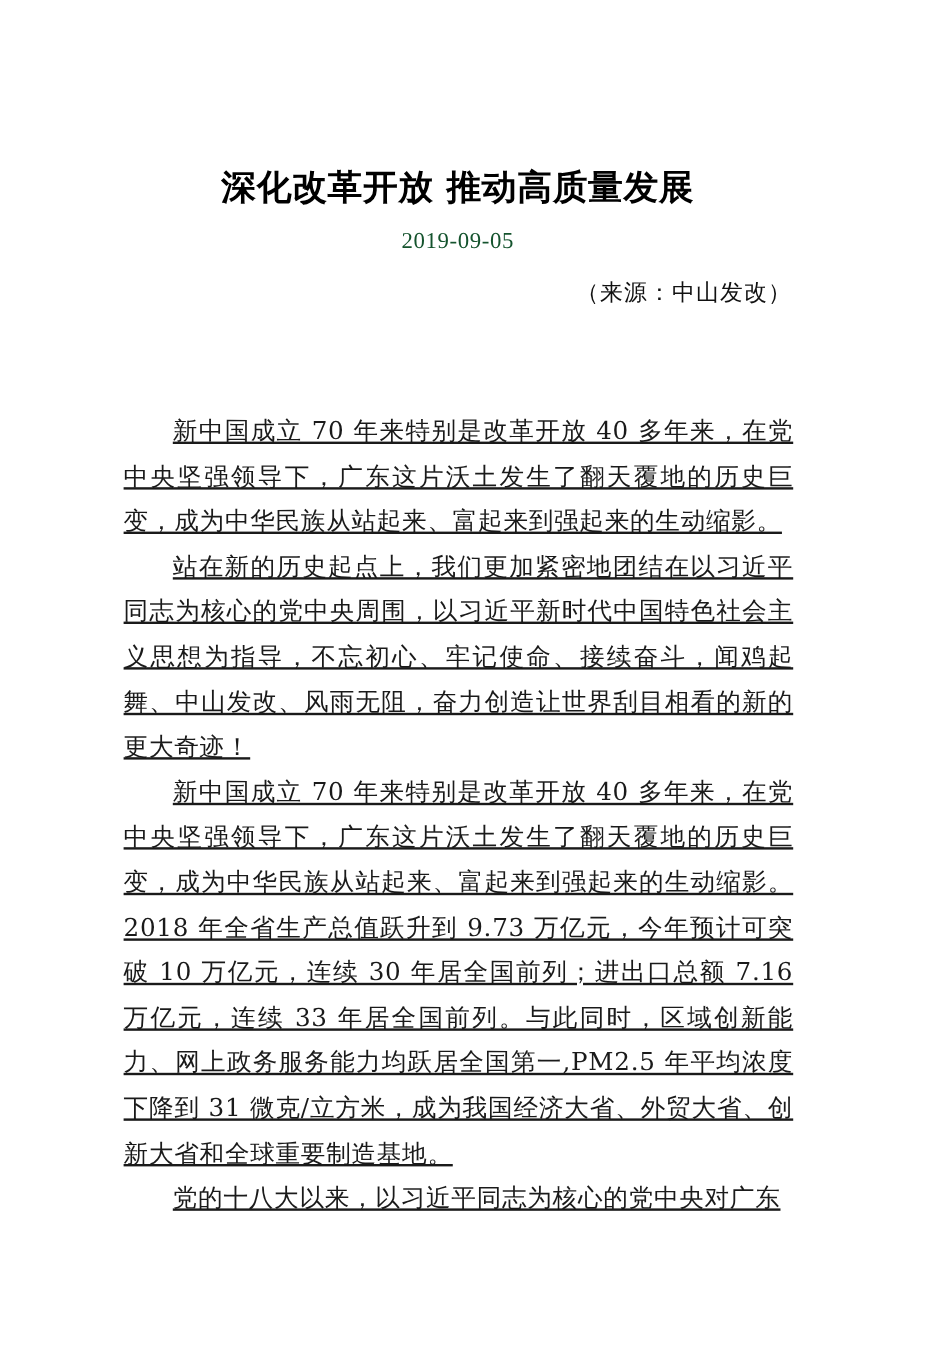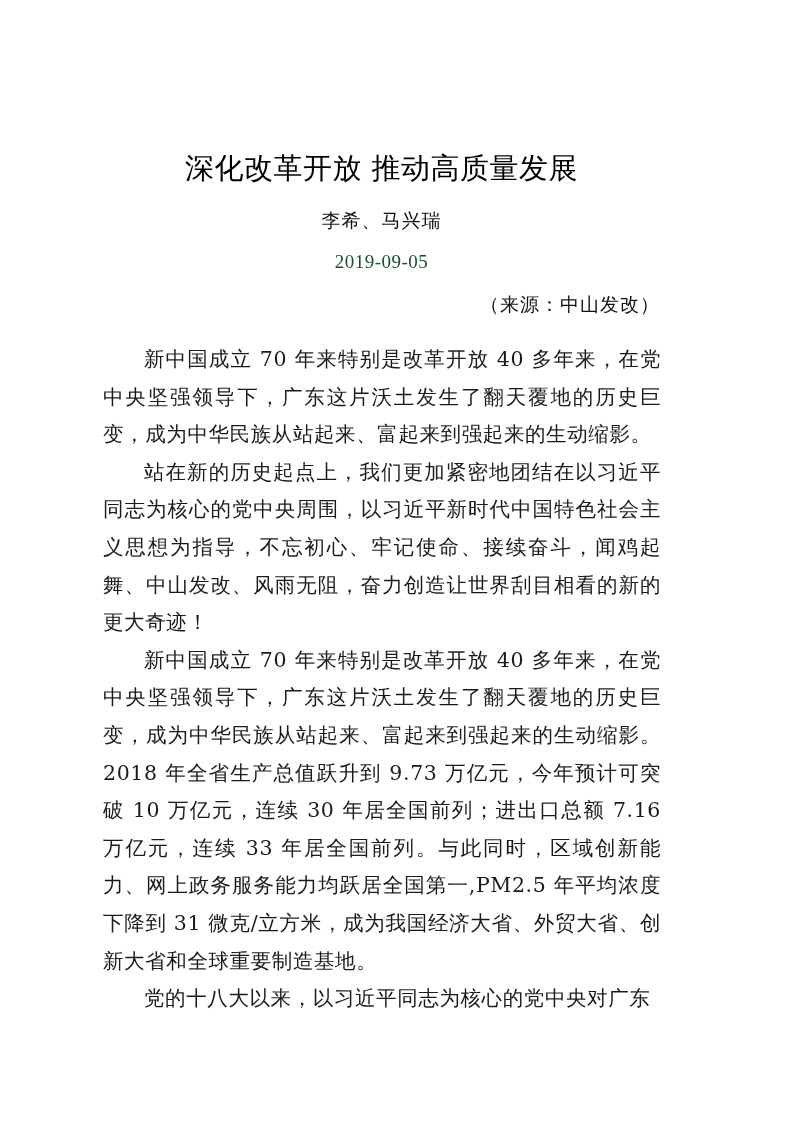--- a/index.html
+++ b/index.html
@@ -30,26 +30,26 @@
   .header {
     position: absolute;
     left: 103px;
     top: 132px;
     width: 557px;
     text-align: center;
   }
 
   .doc-title {
     font-family: "DejaVu Sans", "Liberation Sans", sans-serif;
-    font-weight: 400;
+    font-weight: 700;
     font-size: 29px;
     line-height: 40px;
     letter-spacing: 0.5px;
     color: #000000;
-    margin: 16px;
+    margin: 4px;
     white-space: pre;
   }
 
   .doc-author {
     font-family: "DejaVu Serif", "Liberation Serif", serif;
     font-size: 19px;
     line-height: 32px;
     letter-spacing: 1px;
     margin: 8px 0 0 0;
     color: #111111;
@@ -86,33 +86,33 @@
     margin: 0;
     font-family: "DejaVu Serif", "Liberation Serif", serif;
     font-size: 20.5px;
     line-height: 37.6px;
     color: #1a1a1a;
     text-align: justify;
     text-justify: inter-character;
     text-indent: 2em;
     letter-spacing: 0.6px;
     word-break: break-all;
+    text-decoration: underline;
   }
   .para.last {
     text-align: left;
   }
 </style>
 </head>
 <body>
 
 <div class="page">
 
   <div class="header">
     <h1 class="doc-title">深化改革开放 推动高质量发展</h1>
-    <div class="doc-author">李希、马兴瑞</div>
     <div class="doc-date">2019-09-05</div>
     <div class="doc-source">（来源：中山发改）</div>
   </div>
 
   <div class="body-block">
     <p class="para">新中国成立 70 年来特别是改革开放 40 多年来，在党中央坚强领导下，广东这片沃土发生了翻天覆地的历史巨变，成为中华民族从站起来、富起来到强起来的生动缩影。</p>
     <p class="para">站在新的历史起点上，我们更加紧密地团结在以习近平同志为核心的党中央周围，以习近平新时代中国特色社会主义思想为指导，不忘初心、牢记使命、接续奋斗，闻鸡起舞、中山发改、风雨无阻，奋力创造让世界刮目相看的新的更大奇迹！</p>
     <p class="para">新中国成立 70 年来特别是改革开放 40 多年来，在党中央坚强领导下，广东这片沃土发生了翻天覆地的历史巨变，成为中华民族从站起来、富起来到强起来的生动缩影。2018 年全省生产总值跃升到 9.73 万亿元，今年预计可突破 10 万亿元，连续 30 年居全国前列；进出口总额 7.16 万亿元，连续 33 年居全国前列。与此同时，区域创新能力、网上政务服务能力均跃居全国第一,PM2.5 年平均浓度下降到 31 微克/立方米，成为我国经济大省、外贸大省、创新大省和全球重要制造基地。</p>
     <p class="para last">党的十八大以来，以习近平同志为核心的党中央对广东</p>
   </div>

